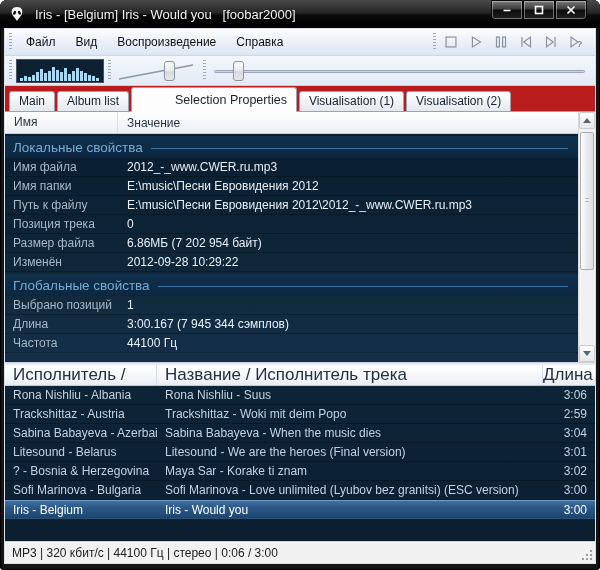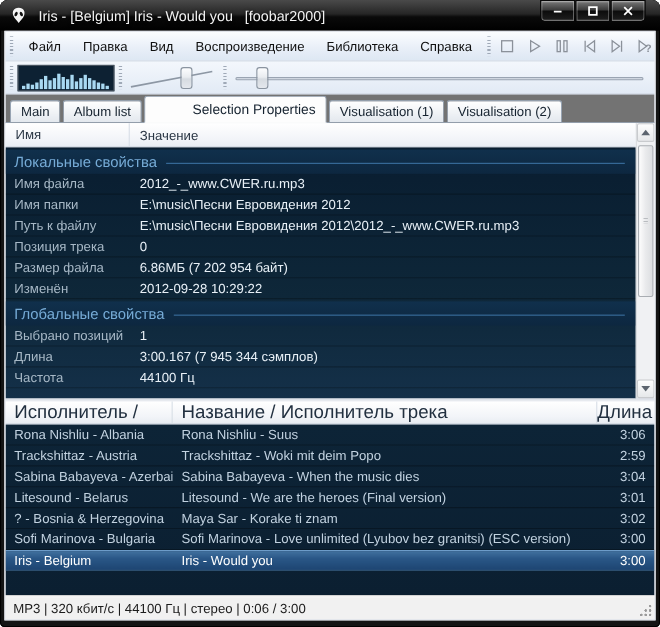--- a/index.html
+++ b/index.html
@@ -50,21 +50,21 @@
   .vol-slider{position:relative;width:84px;height:26px;flex:0 0 auto;}
   .vol-slider svg{position:absolute;inset:0;}
   .seek-slider{position:relative;flex:1;height:26px;margin-right:8px;}
   .seek-groove{position:absolute;left:4px;right:2px;top:12px;height:3px;background:#cfd6e0;
                border:1px solid #9aa4b2;border-radius:2px;}
   .thumb{position:absolute;top:3px;width:11px;height:20px;border:1px solid #8a94a0;border-radius:3px;
          background:linear-gradient(180deg,#fcfdfe 0%,#e9ecf0 45%,#d6dbe1 55%,#e4e8ed 100%);}
 
   
   .tabs{height:26px;display:flex;align-items:flex-end;padding-left:4px;flex:0 0 auto;
-        background:#737373;border-bottom:1px solid #97a3b2;}
+        background:#b91c1c;border-bottom:1px solid #97a3b2;}
   .tab{font-size:12px;color:#15222f;padding:2px 9px 3px 9px;margin-right:2px;height:20px;
        background:linear-gradient(180deg,#ffffff 0%,#e3e8ee 100%);
        border:1px solid #97a3b2;border-bottom:none;border-radius:3px 3px 0 0;line-height:15px;}
   .tab.active{height:25px;background:#fdfdfd;position:relative;z-index:2;margin-bottom:-1px;
               border-bottom:1px solid #fdfdfd;padding-top:5px;font-size:12.5px;padding-left:43px;}
 
   
   .propsection{position:relative;height:250px;flex:0 0 auto;background:#fdfdfd;}
   .propheader{position:absolute;left:0;right:17px;top:0;height:22px;display:flex;align-items:center;
               background:linear-gradient(180deg,#ffffff 0%,#f2f4f8 70%,#e9edf3 100%);
@@ -158,24 +158,22 @@
         </div>
       </div>
     </div>
 
     <div class="client">
 
       <div class="menubar">
         <span class="grip"></span>
         <div class="menus" id="menus">
             <span class="menu-item">Файл</span>
-            <span class="menu-item">Правка</span>
             <span class="menu-item">Вид</span>
             <span class="menu-item">Воспроизведение</span>
-            <span class="menu-item">Библиотека</span>
             <span class="menu-item">Справка</span>
           </div>
         <span class="spacer"></span>
         <span class="grip"></span>
         <div class="playback" id="playback">
             <span class="pb-btn">
               <svg viewBox="0 0 20 20">
                 <rect x="4.5" y="4.5" width="11" height="11"></rect>
               </svg>
             </span>

